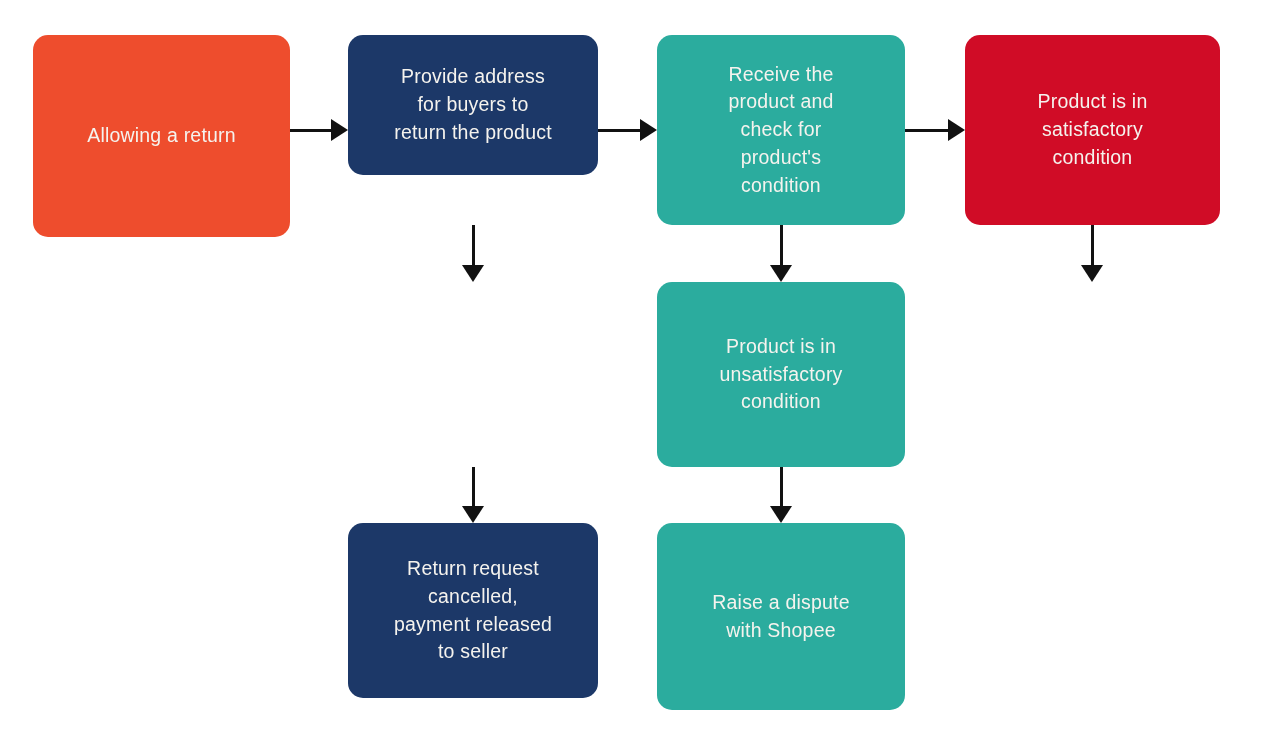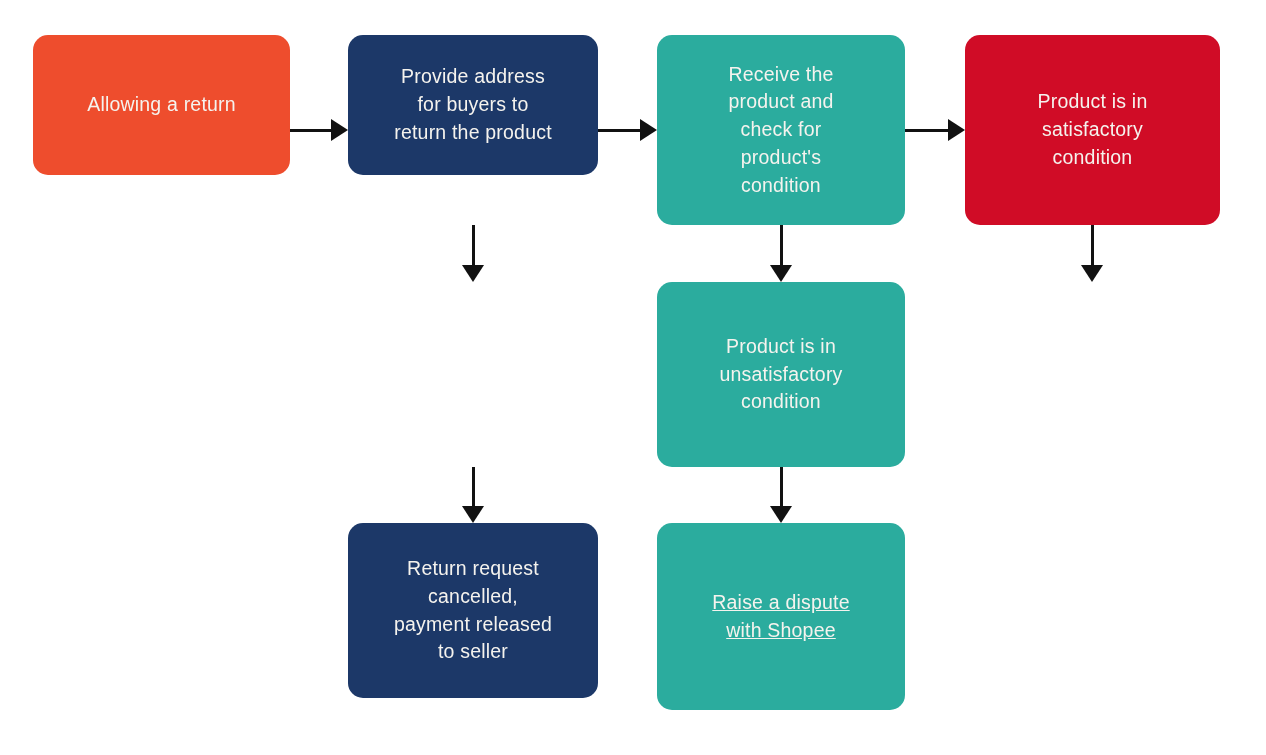--- a/index.html
+++ b/index.html
@@ -47,21 +47,21 @@
     border-left: 11px solid transparent;
     border-right: 11px solid transparent;
     border-top: 17px solid var(--arrow, #111);
   }
 </style>
 </head>
 <body>
 
 <div class="canvas">
 
-  <div class="node node-orange" style="left:33px;  top:35px; width:257px; height:140px;text-align:right;">
+  <div class="node node-orange" style="left:33px;  top:35px; width:257px; height:202px;text-align:right;">
     <span>Allowing a return</span>
   </div>
   <div class="node node-navy" style="left:348px; top:35px; width:250px; height:140px;">
     <span>Provide address
 for buyers to
 return the product</span>
   </div>
   <div class="node node-teal" style="left:657px; top:35px; width:248px; height:190px;">
     <span>Receive the
 product and
@@ -80,21 +80,21 @@
 unsatisfactory
 condition</span>
   </div>
 
   <div class="node node-navy" style="left:348px; top:523px; width:250px; height:175px;">
     <span>Return request
 cancelled,
 payment released
 to seller</span>
   </div>
-  <div class="node node-teal" style="left:657px; top:523px; width:248px; height:187px;text-decoration:underline;">
+  <div class="node node-teal" style="left:657px; top:523px; width:248px; height:187px;">
     <span>Raise a dispute
 with Shopee</span>
   </div>
 
   <div class="arrow arrow-right" style="left:290px; top:119px; width:58px;">
     <div class="shaft"></div>
     <div class="head"></div>
   </div>
   <div class="arrow arrow-right" style="left:598px; top:119px; width:59px;">
     <div class="shaft"></div>

